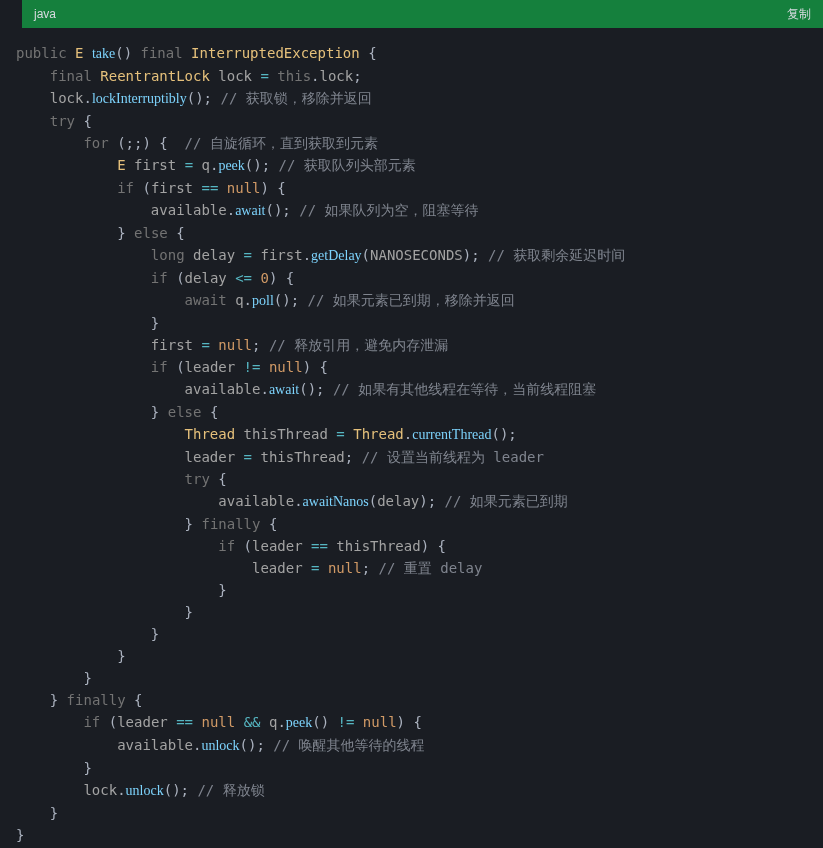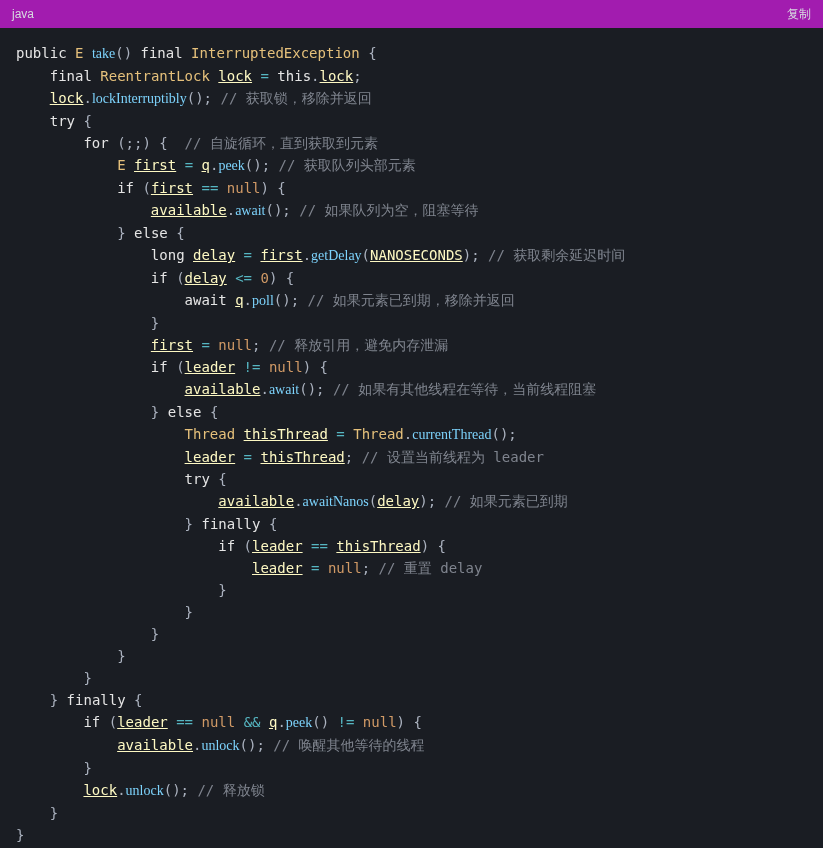--- a/index.html
+++ b/index.html
@@ -7,39 +7,40 @@
   background: #1a1d23;
   font-family: ui-monospace, "SF Mono", Menlo, Monaco, Consolas, monospace;
   font-size: 14px;
   line-height: 22px;
   color: #abb2bf;
   width: 823px;
   height: 848px;
   overflow: hidden;
 }
 .header {
-  background: #a21caf;
+  background: #15803d;
   height: 28px;
   display: flex;
   align-items: center;
   justify-content: space-between;
   padding: 0 12px;
   font-size: 12px;
   color: #d7dae0;
   font-family: -apple-system, "PingFang SC", "Microsoft YaHei", sans-serif;
+  margin-left: 22px;
 }
 .copy-btn { cursor: pointer; text-align: center; }
 pre {
   padding: 14px 16px;
   white-space: pre;
   font-family: inherit;
 }
-.kw   { color: #e5e5e5; }
+.kw   { color: #737373; }
 .ty   { color: #e5c07b; }
-.id   { color: #fef9c3; text-decoration: underline; }
+.id   { color: #a3a3a3; }
 .fn   { color: #7dd3fc; font-family: Liberation Serif, serif; }
 .pn   { color: #abb2bf; }
 .nm   { color: #d19a66; }
 .cm   { color: #7f848e; font-style: normal; }
 .op   { color: #56b6c2; }
 </style>
 </head>
 <body>
 
 <div class="header">

